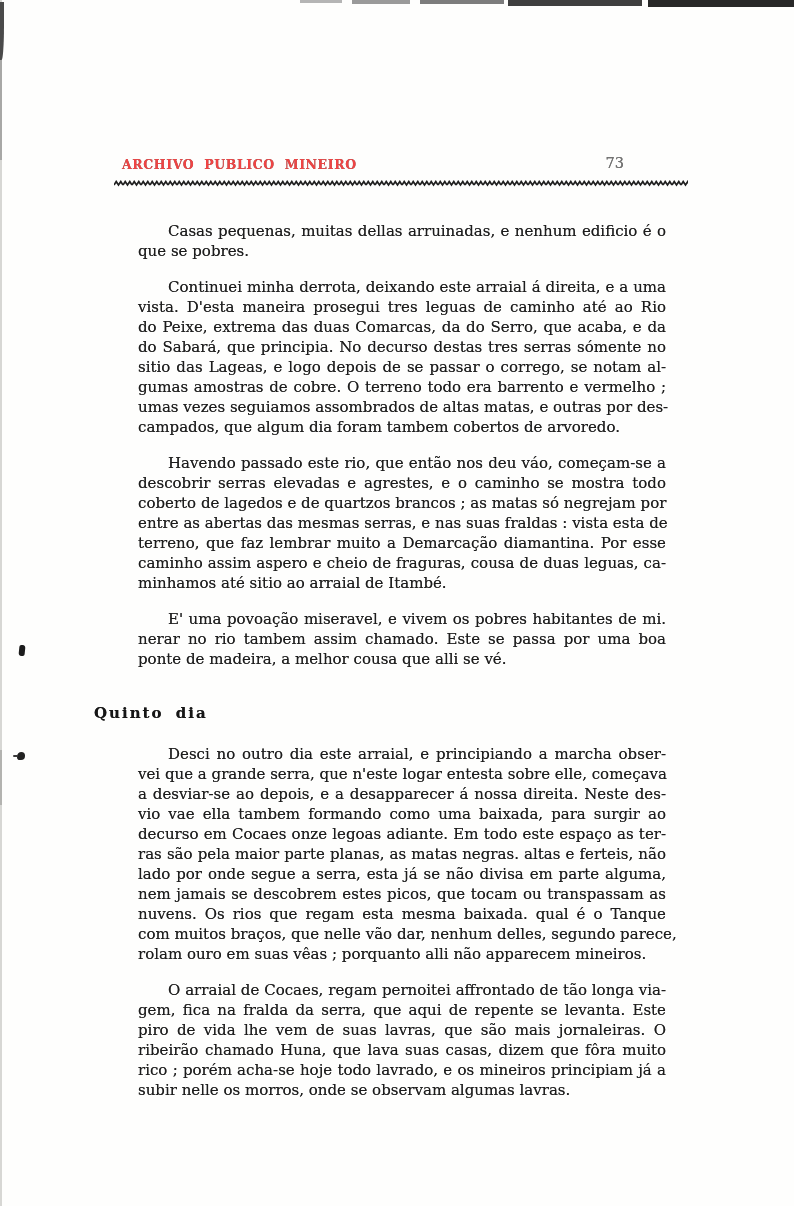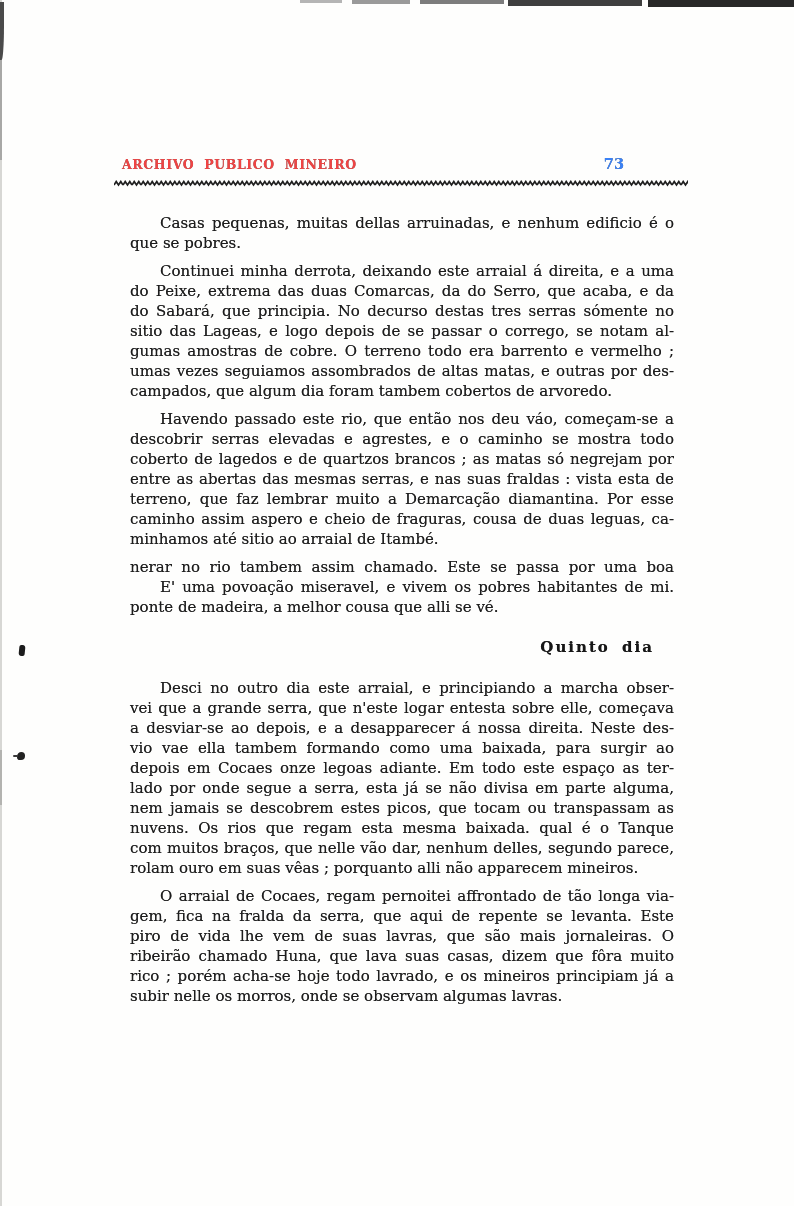--- a/index.html
+++ b/index.html
@@ -42,42 +42,42 @@
   
   .header-row { position: absolute; left: 122px; top: 157px; width: 560px; height: 20px; }
   .header-title {
     position: absolute; left: 0; right: 48px; top: 0;
     text-align: left;
     font-weight: bold; font-size: 12.5px; letter-spacing: 0.6px; word-spacing: 5px;
     color: #ef4444; text-shadow: 0 0 0.5px rgba(0,0,0,0.6);
   }
   .page-number {
     position: absolute; right: 58px; top: -2px;
-    font-weight: bold; font-size: 14.5px; color: #3b82f6;
+    font-weight: normal; font-size: 14.5px; color: #737373;
     text-shadow: 0 0 0.5px rgba(0,0,0,0.6);
   }
   .header-rule { position: absolute; left: 114px; top: 180px; width: 574px; height: 7px; }
 
   
   .text-body { position: absolute; left: 122px; top: 205px; width: 560px; }
-  .paragraph { margin: 8px; }
+  .paragraph { margin: 16px; }
   .line {
     height: 20px; line-height: 20px;
     font-size: 15px;
     color: #1d1d1d;
     text-shadow: 0 0 0.5px rgba(10,10,10,0.65);
     text-align: justify; text-align-last: justify;
     white-space: nowrap;
   }
   .line.last { text-align-last: left; white-space: normal; }
   .line.first { text-indent: 30px; }
   .section-heading {
-    margin-top: 20px; margin-bottom: 21px;
+    margin-top: 34px; margin-bottom: 21px;
     height: 20px; line-height: 20px;
-    text-align: right;
+    text-align: left;
     font-weight: bold; font-size: 15px; letter-spacing: 2px; word-spacing: 5px;
     transform: translateX(-28px);
     color: #161616; text-shadow: 0 0 0.5px rgba(0,0,0,0.6);
   }
 </style>
 </head>
 <body>
 
 <div class="page">
 
@@ -107,48 +107,50 @@
     <rect width="574" height="7" fill="url(#zz)"></rect>
   </svg>
 
   <div class="text-body">
       <div class="paragraph">
         <div class="line first">Casas pequenas, muitas dellas arruinadas, e nenhum edificio é o</div>
         <div class="line last">que se pobres.</div>
       </div>
       <div class="paragraph">
         <div class="line first">Continuei minha derrota, deixando este arraial á direita, e a uma</div>
+        <div class="line">vista.  D'esta maneira prosegui  tres leguas de caminho até ao Rio</div>
         <div class="line">do Peixe, extrema das duas Comarcas, da do Serro, que acaba, e da</div>
         <div class="line">do Sabará, que principia.  No decurso destas tres serras sómente no</div>
         <div class="line">sitio das Lageas, e logo depois de se passar o corrego, se notam al-</div>
         <div class="line">gumas amostras de cobre.  O terreno todo era barrento e vermelho ;</div>
         <div class="line">umas vezes seguiamos assombrados de altas matas, e outras por des-</div>
         <div class="line last">campados, que algum dia foram tambem cobertos de arvoredo.</div>
       </div>
       <div class="paragraph">
         <div class="line first">Havendo passado este rio, que então nos deu váo, começam-se a</div>
         <div class="line">descobrir serras elevadas e agrestes, e o caminho se mostra todo</div>
         <div class="line">coberto de lagedos e de quartzos brancos ; as matas só negrejam por</div>
         <div class="line">entre as abertas das mesmas serras, e nas suas fraldas : vista esta de</div>
         <div class="line">terreno, que faz lembrar muito a Demarcação diamantina.  Por esse</div>
         <div class="line">caminho assim aspero e cheio de fraguras, cousa de duas leguas, ca-</div>
         <div class="line last">minhamos até sitio ao arraial de Itambé.</div>
       </div>
       <div class="paragraph">
+        <div class="line first">E' uma povoação miseravel, e vivem os pobres habitantes de mi.</div>
         <div class="line">nerar no rio tambem assim chamado.  Este se passa por uma boa</div>
-        <div class="line first">E' uma povoação miseravel, e vivem os pobres habitantes de mi.</div>
         <div class="line last">ponte de madeira, a melhor cousa que alli se vé.</div>
       </div>
       <div class="section-heading">Quinto dia</div>
       <div class="paragraph">
         <div class="line first">Desci no outro dia este arraial, e principiando a marcha obser-</div>
         <div class="line">vei que a grande serra, que n'este logar entesta sobre elle, começava</div>
         <div class="line">a desviar-se ao depois, e a desapparecer á nossa direita.  Neste des-</div>
         <div class="line">vio vae ella tambem formando como uma baixada, para surgir ao</div>
-        <div class="line">depois em Cocaes onze legoas adiante.  Em todo este espaço as ter-</div>
+        <div class="line">decurso em Cocaes onze legoas adiante.  Em todo este espaço as ter-</div>
+        <div class="line">ras são pela maior parte planas, as matas negras. altas e ferteis, não</div>
         <div class="line">lado por onde segue a serra, esta já se não divisa em parte alguma,</div>
         <div class="line">nem jamais se descobrem estes picos, que tocam ou transpassam as</div>
         <div class="line">nuvens.  Os rios que regam esta mesma baixada. qual é o Tanque</div>
         <div class="line">com muitos braços, que nelle vão dar, nenhum delles, segundo parece,</div>
         <div class="line last">rolam ouro em suas vêas ; porquanto alli não apparecem mineiros.</div>
       </div>
       <div class="paragraph">
         <div class="line first">O arraial de Cocaes, regam pernoitei affrontado de tão longa via-</div>
         <div class="line">gem, fica na fralda da serra, que aqui de repente se levanta.  Este</div>
         <div class="line">piro de vida lhe vem de suas lavras, que são mais jornaleiras.  O</div>

